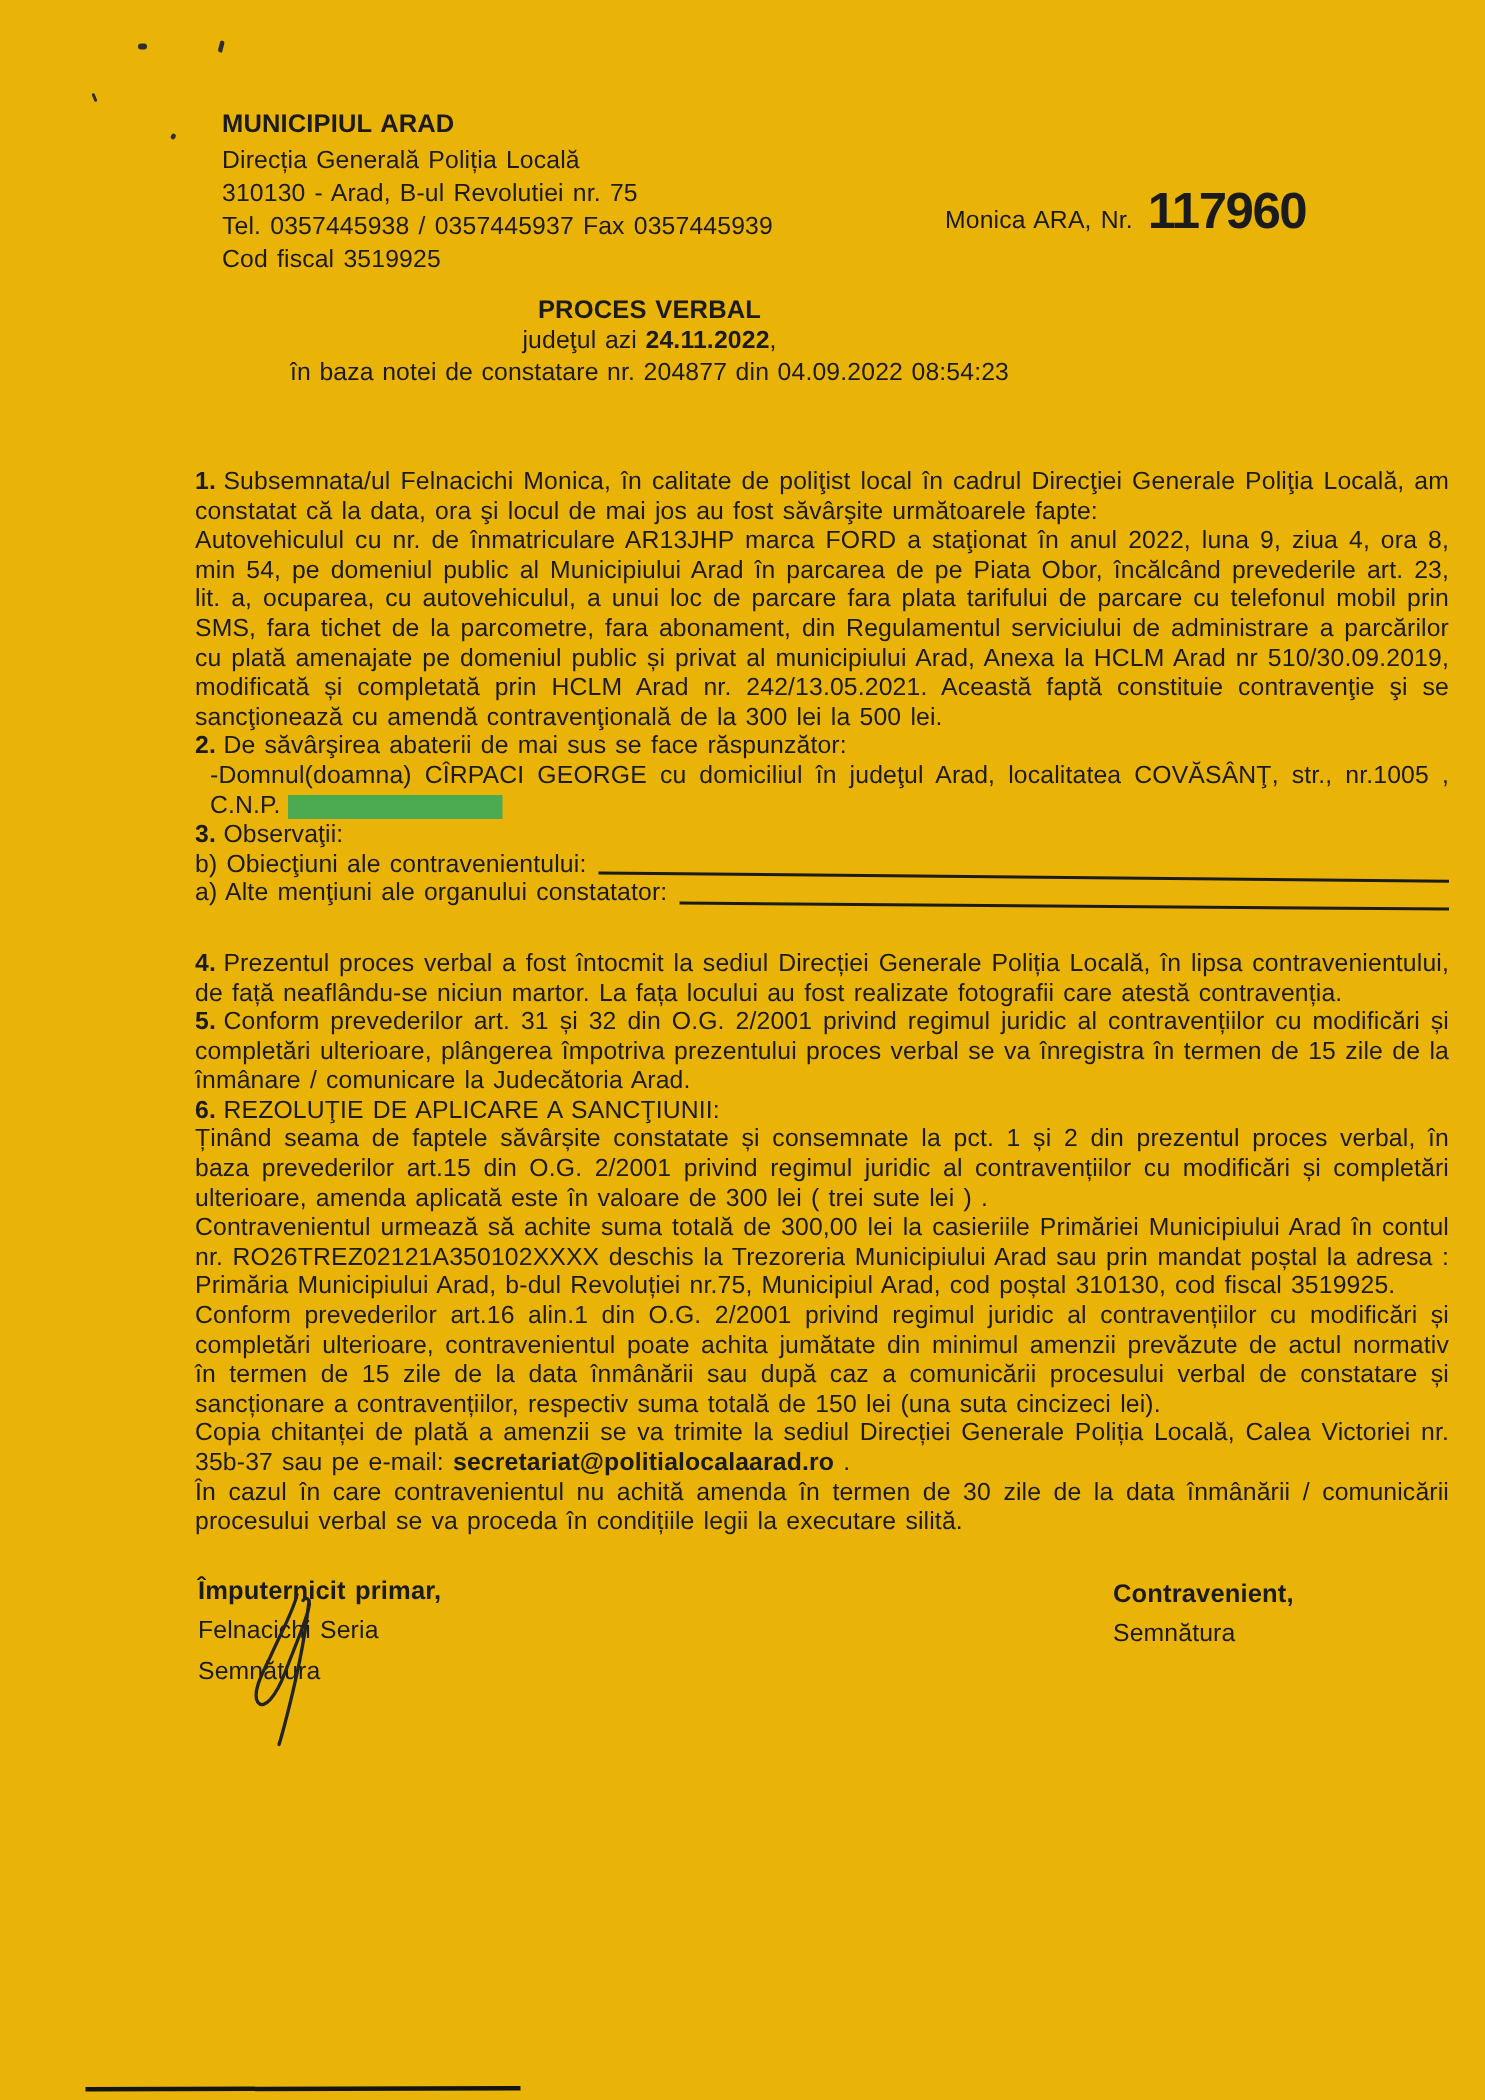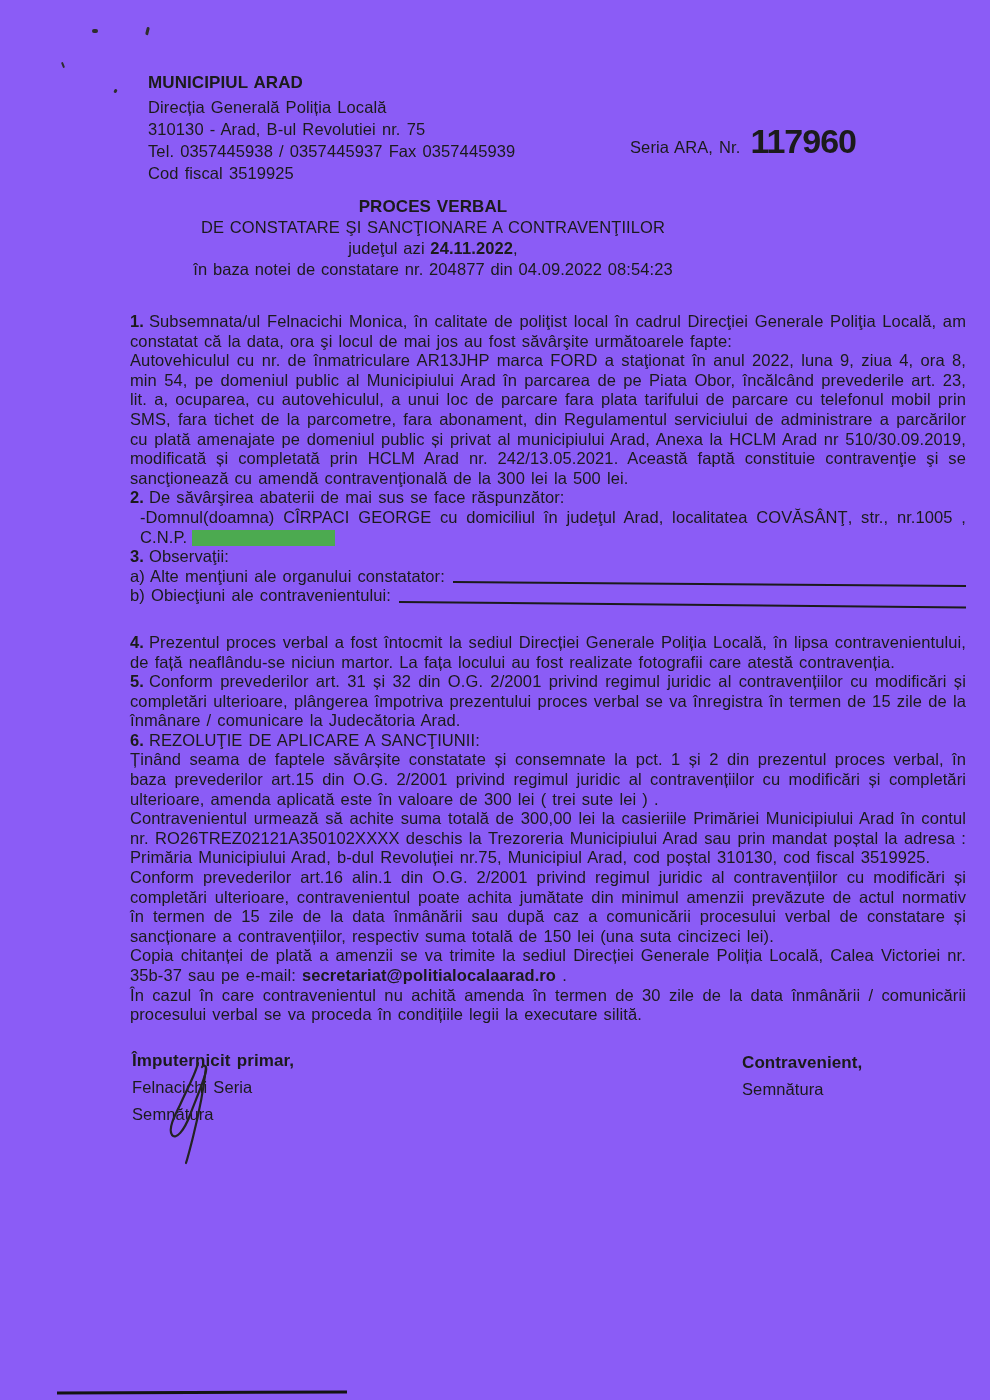--- a/index.html
+++ b/index.html
@@ -1,20 +1,20 @@
 <!DOCTYPE html>
 <html><head>
 <meta charset="utf-8">
 <style>
   html,body{margin:0;padding:0;background:#e8e8e8;}
   .page{
     position:relative;
     width:990px;height:1400px;
     margin:0 auto;
-    background:#8b5cf6;
+    background:#eab308;
     color:#1b1b1b;
     font-family:"Liberation Sans","DejaVu Sans",sans-serif;
     font-size:16.5px;
     letter-spacing:0.1px;
     word-spacing:1.4px;
     overflow:hidden;
   }
   
   .speck{position:absolute;background:#2e2e2e;border-radius:2px;}
   .speck1{left:92px;top:29px;width:6px;height:4px;}
@@ -66,49 +66,48 @@
 
   <div class="header-left">
     <div class="org-name">MUNICIPIUL ARAD</div>
     <div>Direcția Generală Poliția Locală</div>
     <div>310130 - Arad, B-ul Revolutiei nr. 75</div>
     <div>Tel. 0357445938 / 0357445937 Fax 0357445939</div>
     <div>Cod fiscal 3519925</div>
   </div>
 
   <div class="header-right">
-    <span class="series-word">Seria</span>
+    <span class="series-word">Monica</span>
     <span class="series-value">ARA</span>
       <span>, Nr.</span>
     <span class="big-number">117960</span>
   </div>
 
   <div class="title-block">
     <div class="t1">PROCES VERBAL</div>
-    <div class="t2">DE CONSTATARE ŞI SANCŢIONARE A CONTRAVENŢIILOR</div>
     <div><span>judeţul azi </span><b>24.11.2022</b><span>,</span></div>
     <div>în baza notei de constatare nr. 204877 din 04.09.2022 08:54:23</div>
   </div>
 
   <div class="body-flow">
 
     <p><b class="num">1.</b><span>Subsemnata/ul Felnacichi Monica, în calitate de poliţist local în cadrul Direcţiei Generale Poliţia Locală, am constatat că la data, ora şi locul de mai jos au fost săvârşite următoarele fapte:</span></p>
     <p>Autovehiculul cu nr. de înmatriculare AR13JHP marca FORD a staţionat în anul 2022, luna 9, ziua 4, ora 8, min 54, pe domeniul public al Municipiului Arad în parcarea de pe Piata Obor, încălcând prevederile art. 23, lit. a, ocuparea, cu autovehiculul, a unui loc de parcare fara plata tarifului de parcare cu telefonul mobil prin SMS, fara tichet de la parcometre, fara abonament, din Regulamentul serviciului de administrare a parcărilor cu plată amenajate pe domeniul public și privat al municipiului Arad, Anexa la HCLM Arad nr 510/30.09.2019, modificată și completată prin HCLM Arad nr. 242/13.05.2021. Această faptă constituie contravenţie şi se sancţionează cu amendă contravenţională de la 300 lei la 500 lei.</p>
 
     <p><b class="num">2.</b><span>De săvârşirea abaterii de mai sus se face răspunzător:</span></p>
     <p class="indent"><span>-Domnul(doamna) CÎRPACI GEORGE cu domiciliul în judeţul Arad, localitatea COVĂSÂNŢ, str., nr.1005 , C.N.P.</span><span class="redact" style="background: rgb(76, 170, 80);"></span></p>
 
     <p><b class="num">3.</b><span>Observaţii:</span></p>
     <div class="obs-row">
+      <span class="obs-label">b) Obiecţiuni ale contravenientului:</span>
+      <span class="rule rule-b"></span>
+    </div>
+    <div class="obs-row">
       <span class="obs-label">a) Alte menţiuni ale organului constatator:</span>
       <span class="rule rule-a"></span>
-    </div>
-    <div class="obs-row">
-      <span class="obs-label">b) Obiecţiuni ale contravenientului:</span>
-      <span class="rule rule-b"></span>
     </div>
 
     <div class="gap"></div>
 
     <p><b class="num">4.</b><span>Prezentul proces verbal a fost întocmit la sediul Direcției Generale Poliția Locală, în lipsa contravenientului, de față neaflându-se niciun martor. La fața locului au fost realizate fotografii care atestă contravenția.</span></p>
     <p><b class="num">5.</b><span>Conform prevederilor art. 31 și 32 din O.G. 2/2001 privind regimul juridic al contravențiilor cu modificări și completări ulterioare, plângerea împotriva prezentului proces verbal se va înregistra în termen de 15 zile de la înmânare / comunicare la Judecătoria Arad.</span></p>
     <p><b class="num">6.</b><span>REZOLUŢIE DE APLICARE A SANCŢIUNII:</span></p>
     <p>Ținând seama de faptele săvârșite constatate și consemnate la pct. 1 și 2 din prezentul proces verbal, în baza prevederilor art.15 din O.G. 2/2001 privind regimul juridic al contravențiilor cu modificări și completări ulterioare, amenda aplicată este în valoare de 300 lei ( trei sute lei ) .</p>
     <p>Contravenientul urmează să achite suma totală de 300,00 lei la casieriile Primăriei Municipiului Arad în contul nr. RO26TREZ02121A350102XXXX deschis la Trezoreria Municipiului Arad sau prin mandat poștal la adresa : Primăria Municipiului Arad, b-dul Revoluției nr.75, Municipiul Arad, cod poștal 310130, cod fiscal 3519925.</p>
     <p>Conform prevederilor art.16 alin.1 din O.G. 2/2001 privind regimul juridic al contravențiilor cu modificări și completări ulterioare, contravenientul poate achita jumătate din minimul amenzii prevăzute de actul normativ în termen de 15 zile de la data înmânării sau după caz a comunicării procesului verbal de constatare și sancționare a contravențiilor, respectiv suma totală de 150 lei (una suta cincizeci lei).</p>

